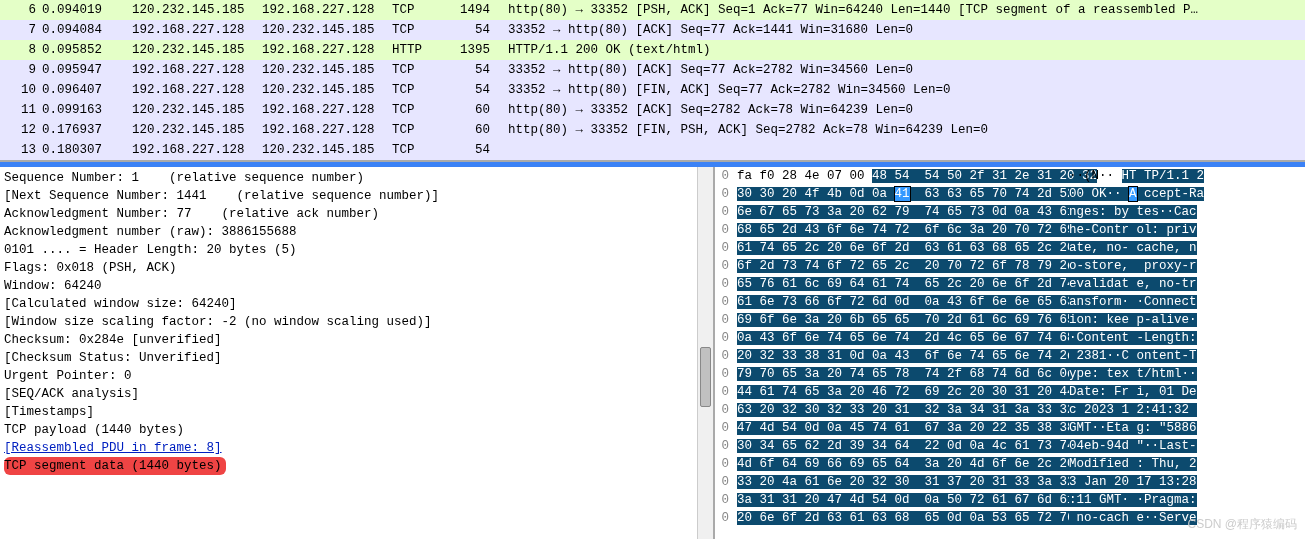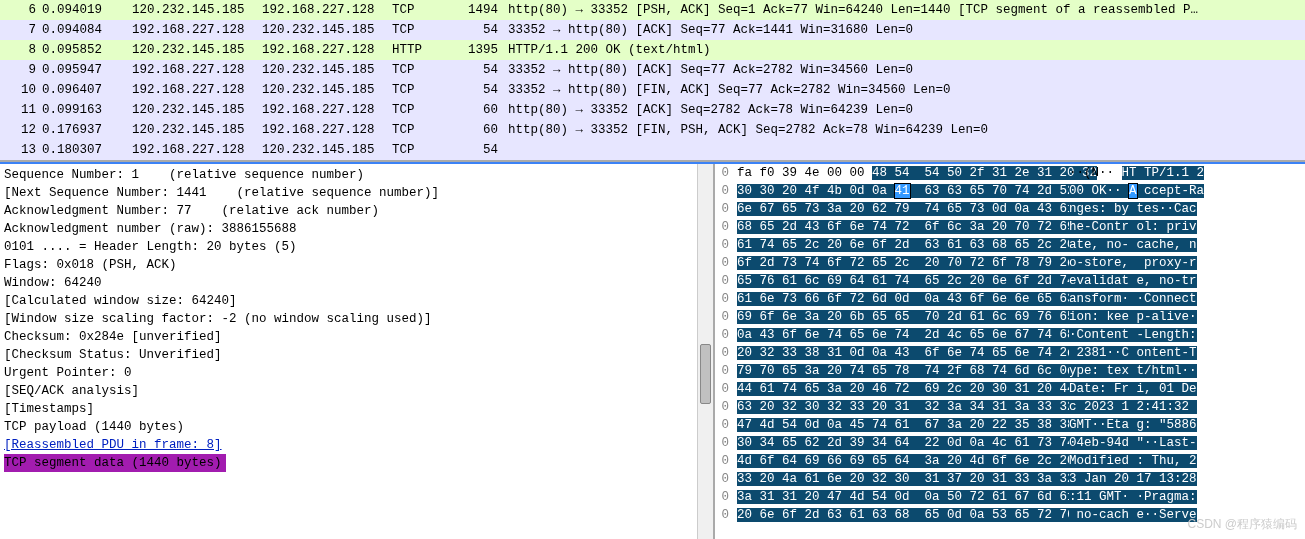--- a/index.html
+++ b/index.html
@@ -24,41 +24,41 @@
     line-height: 18px;
     font-size: 12.5px;
   }
   .http-row { background: #e4ffc7; }
   .tcp-row { background: #e7e6ff; }
   .col-no { width: 42px; text-align: right; padding-right: 6px; }
   .col-time { width: 90px; }
   .col-src { width: 130px; }
   .col-dst { width: 130px; }
   .col-proto { width: 62px; }
-  .col-len { width: 54px; text-align: right; padding-right: 10px;}
+  .col-len { width: 54px; text-align: right; padding-right: 18px;}
   .col-info { flex: 1; overflow: hidden; text-overflow: ellipsis; white-space: nowrap; }
 
   .bottom-panes {
     display: flex;
     flex: 1;
-    border-top: 2px solid #3b82f6;
+    border-top: 5px solid #3b82f6;
     min-height: 0;
   }
   .details-pane {
     width: 715px;
     background: #fff;
     overflow-y: auto;
     border-right: 2px solid #aaa;
     padding: 2px 4px;
     line-height: 18px;
     font-size: 12.5px;
   }
   .details-pane div { white-space: pre; }
   .details-link { color: #0020c0; text-decoration: underline; cursor: pointer; }
-  .selected-detail { background: #a21caf; display: inline-block; padding-right: 4px;}
+  .selected-detail { background: #ef4444; display: inline-block; padding-right: 4px; border-radius: 6px;}
   
   .hex-pane {
     flex: 1;
     background: #fff;
     overflow: hidden;
     font-size: 12.5px;
     line-height: 18px;
     position: relative;
   }
   .hex-row { display: flex; white-space: pre; }
@@ -125,21 +125,21 @@
     <div>[Timestamps]</div>
     <div>TCP payload (1440 bytes)</div>
     <div class="details-link">[Reassembled PDU in frame: 8]</div>
     <div><span class="selected-detail">TCP segment data (1440 bytes)</span></div>
     <div class="scrollbar-v">
       <div class="scrollbar-thumb" style="top:180px; height:60px;"></div>
     </div>
   </div>
 
   <div class="hex-pane" id="hex-pane">
-    <div class="hex-row"><span class="hex-offset">0</span><span class="hex-bytes"><span>fa f0 39 4e 00 00 </span><span class="hl">48 54</span><span class="hl">  54 50 2f 31 2e 31 20 32</span></span><span class="hex-ascii"><span>··(N·· </span><span class="hl">HT TP/1.1 2</span></span></div>
+    <div class="hex-row"><span class="hex-offset">0</span><span class="hex-bytes"><span>fa f0 28 4e 07 00 </span><span class="hl">48 54</span><span class="hl">  54 50 2f 31 2e 31 20 32</span></span><span class="hex-ascii"><span>··(N·· </span><span class="hl">HT TP/1.1 2</span></span></div>
       <div class="hex-row"><span class="hex-offset">0</span><span class="hex-bytes"><span class="hl">30 30 20 4f 4b 0d 0a </span><span class="hl-box">41</span><span class="hl">  63 63 65 70 74 2d 52 61</span></span><span class="hex-ascii"><span class="hl">00 OK·· </span><span class="hl-box">A</span><span class="hl"> ccept-Ra</span></span></div>
       <div class="hex-row"><span class="hex-offset">0</span><span class="hex-bytes"><span class="hl">6e 67 65 73 3a 20 62 79  74 65 73 0d 0a 43 61 63</span></span><span class="hex-ascii"><span class="hl">nges: by tes··Cac</span></span></div>
       <div class="hex-row"><span class="hex-offset">0</span><span class="hex-bytes"><span class="hl">68 65 2d 43 6f 6e 74 72  6f 6c 3a 20 70 72 69 76</span></span><span class="hex-ascii"><span class="hl">he-Contr ol: priv</span></span></div>
       <div class="hex-row"><span class="hex-offset">0</span><span class="hex-bytes"><span class="hl">61 74 65 2c 20 6e 6f 2d  63 61 63 68 65 2c 20 6e</span></span><span class="hex-ascii"><span class="hl">ate, no- cache, n</span></span></div>
       <div class="hex-row"><span class="hex-offset">0</span><span class="hex-bytes"><span class="hl">6f 2d 73 74 6f 72 65 2c  20 70 72 6f 78 79 2d 72</span></span><span class="hex-ascii"><span class="hl">o-store,  proxy-r</span></span></div>
       <div class="hex-row"><span class="hex-offset">0</span><span class="hex-bytes"><span class="hl">65 76 61 6c 69 64 61 74  65 2c 20 6e 6f 2d 74 72</span></span><span class="hex-ascii"><span class="hl">evalidat e, no-tr</span></span></div>
       <div class="hex-row"><span class="hex-offset">0</span><span class="hex-bytes"><span class="hl">61 6e 73 66 6f 72 6d 0d  0a 43 6f 6e 6e 65 63 74</span></span><span class="hex-ascii"><span class="hl">ansform· ·Connect</span></span></div>
       <div class="hex-row"><span class="hex-offset">0</span><span class="hex-bytes"><span class="hl">69 6f 6e 3a 20 6b 65 65  70 2d 61 6c 69 76 65 0d</span></span><span class="hex-ascii"><span class="hl">ion: kee p-alive·</span></span></div>
       <div class="hex-row"><span class="hex-offset">0</span><span class="hex-bytes"><span class="hl">0a 43 6f 6e 74 65 6e 74  2d 4c 65 6e 67 74 68 3a</span></span><span class="hex-ascii"><span class="hl">·Content -Length:</span></span></div>
       <div class="hex-row"><span class="hex-offset">0</span><span class="hex-bytes"><span class="hl">20 32 33 38 31 0d 0a 43  6f 6e 74 65 6e 74 2d 54</span></span><span class="hex-ascii"><span class="hl"> 2381··C ontent-T</span></span></div>

